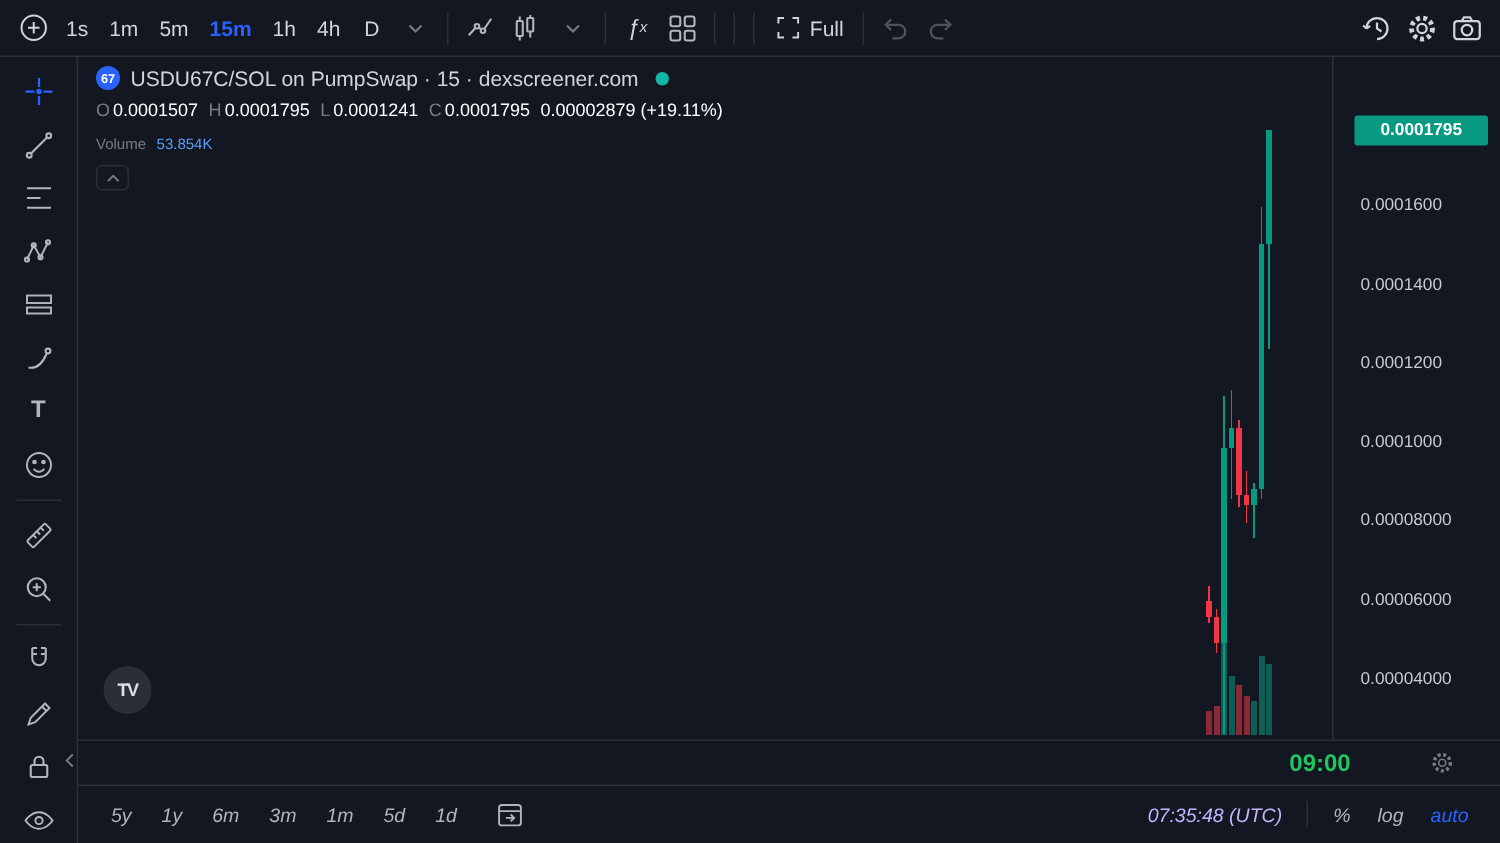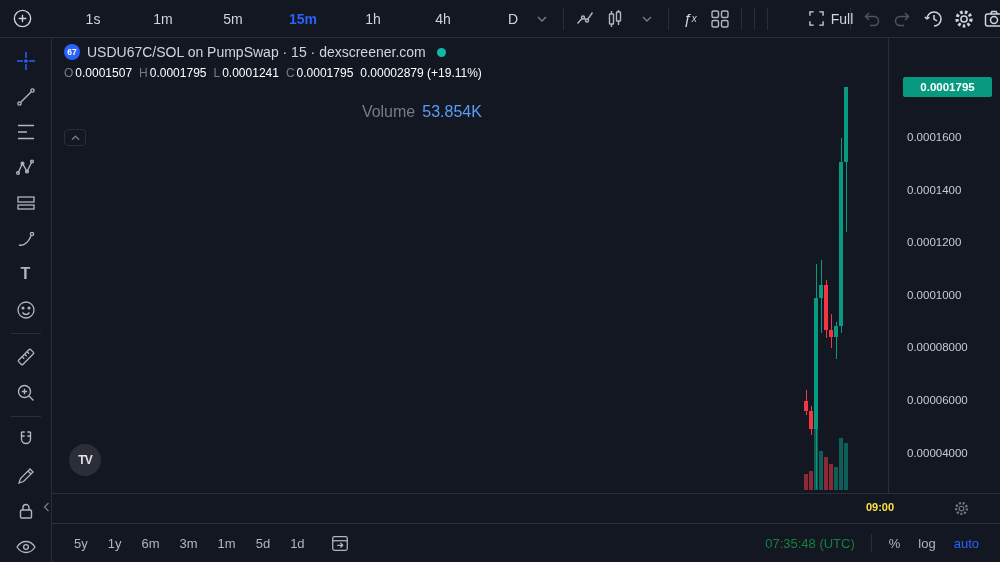--- a/index.html
+++ b/index.html
@@ -14,21 +14,21 @@
   button{background:none;border:none;color:inherit;font:inherit;cursor:pointer;}
 
   
   .topbar{
     height:38px;display:flex;align-items:center;gap:2px;
     padding:0 8px;border-bottom:1px solid #2a2e39;
   }
   .tb-btn{
     display:flex;align-items:center;justify-content:center;
     height:28px;min-width:26px;padding:0 6px;border-radius:4px;
-    font-size:14px;color:#d1d4dc;white-space:nowrap;margin-left:42px;
+    font-size:14px;color:#d1d4dc;white-space:nowrap;
   }
   .tb-btn.active{color:#2962ff;font-weight:600;}
   .tb-icon{display:flex;align-items:center;justify-content:center;height:28px;min-width:28px;border-radius:4px;}
   .sep{width:1px;height:22px;background:#2a2e39;margin:0 5px;flex:none;}
   .spacer{flex:1;}
   .dim{color:#9598a1;}
   .accent{color:#2962ff;font-weight:600;}
   .chev{margin-left:2px;display:flex;align-items:center;}
   .fx-x{font-size:10px;vertical-align:sub;}
 
@@ -61,21 +61,21 @@
   .legend-title-row{display:flex;align-items:center;gap:7px;font-size:14px;color:#d1d4dc;cursor:pointer;}
   .coin{
     width:16px;height:16px;border-radius:50%;background:#2962ff;color:#fff;
     font-size:8.5px;font-weight:700;display:flex;align-items:center;justify-content:center;flex:none;
   }
   .live-dot{width:9px;height:9px;border-radius:50%;background:#12b8a6;margin-left:4px;}
   .ohlc-row{margin-top:6px;font-size:12px;display:flex;gap:7px;align-items:center;white-space:nowrap;}
   .ohlc-pair{display:flex;gap:2px;}
   .lb{color:#787b86;}
   .val{color:#ffffff;}
-  .vol-row{margin-top:23px;font-size:16px;display:flex;gap:7px;justify-content:flex-end;}
+  .vol-row{margin-top:11px;font-size:10px;display:flex;gap:7px;}
   .vol-val{color:#5b9cf6;}
   .legend-collapse{
     margin-top:8px;width:22px;height:17px;border:1px solid #2a2e39;border-radius:4px;
     background:#131722;display:flex;align-items:center;justify-content:center;
   }
 
   .watermark{
     position:absolute;left:17px;top:406px;width:32px;height:32px;border-radius:50%;
     background:rgba(255,255,255,0.10);color:rgba(255,255,255,0.85);
     display:flex;align-items:center;justify-content:center;
@@ -86,31 +86,31 @@
   .price-axis{grid-row:1;grid-column:2;position:relative;border-left:1px solid #2a2e39;font-size:11.5px;}
   .tick{position:absolute;left:18px;color:#c8cad0;white-space:nowrap;}
   .last-price-badge{
     position:absolute;left:14px;right:8px;height:20px;line-height:20px;
     background:#089981;color:#ffffff;text-align:center;border-radius:2px;
     font-size:11.5px;font-weight:600;z-index:2;
   }
 
   
   .time-axis{grid-row:2;grid-column:1/3;position:relative;border-top:1px solid #2a2e39;}
-  .time-label{position:absolute;left:804px;top:7px;width:48px;text-align:center;font-size:11px;font-weight:600;color:#fde047;}
+  .time-label{position:absolute;left:804px;top:7px;width:48px;text-align:center;font-size:16px;font-weight:600;color:#22c55e;}
   .time-gear{position:absolute;right:30px;top:6px;display:flex;}
 
   
   .bottombar{
     grid-row:3;grid-column:1/3;border-top:1px solid #2a2e39;
-    display:flex;align-items:center;padding:0 14px;gap:4px;font-size:13px;color:#b2b5be;
+    display:flex;align-items:center;padding:0 14px;gap:4px;font-size:13px;color:#b2b5be;font-style:italic;
   }
   .range-btn{padding:3px 8px;border-radius:4px;color:#b2b5be;}
   .goto-date{margin-left:10px;display:flex;align-items:center;border-radius:4px;padding:3px;}
-  .clock-btn{color:#15803d;padding:3px 6px;border-radius:4px;}
+  .clock-btn{color:#c4b5fd;padding:3px 6px;border-radius:4px;}
   .scale-btn{padding:3px 7px;border-radius:4px;color:#b2b5be;}
   .scale-btn.active{color:#2962ff;}
   .v-div{width:1px;height:18px;background:#2a2e39;margin:0 6px;}
 </style>
 </head>
 <body>
 
 <header class="topbar">
   <button class="tb-icon">
     <svg width="23" height="23" viewBox="0 0 24 24" fill="none" stroke="#d1d4dc" stroke-width="1.4">

